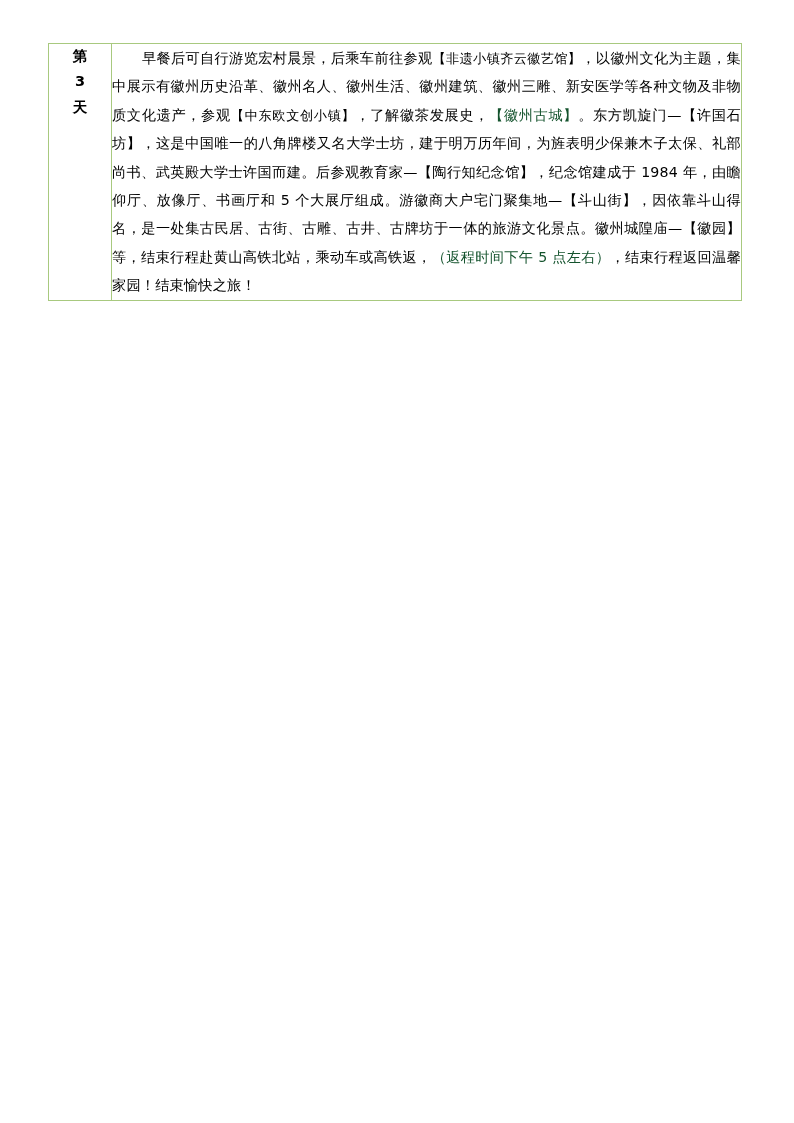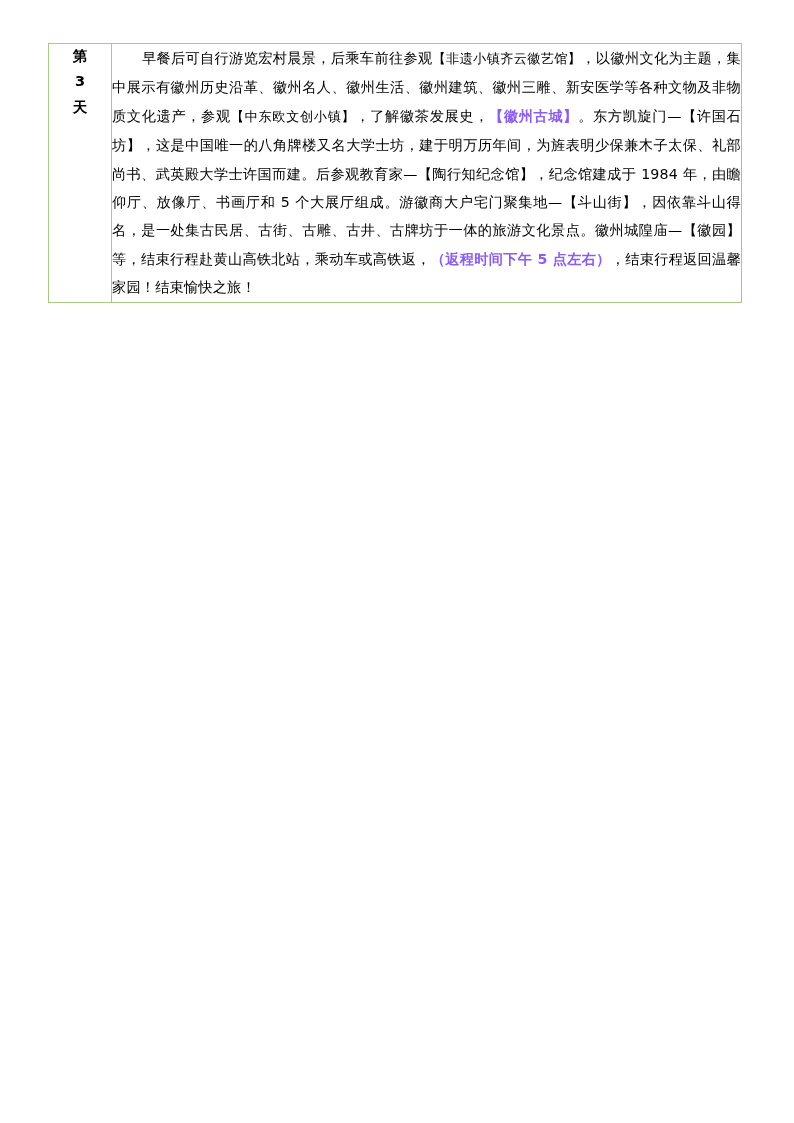--- a/index.html
+++ b/index.html
@@ -58,26 +58,24 @@
     text-justify: inter-ideograph;
     letter-spacing: 0.2px;
     margin: 0;
     color: #000000;
   }
   .para .indent {
     display: inline-block;
     width: 2.1em;
   }
   .hl-red {
-    color: #8b5cf6;
-    font-weight: bold;
+    color: #14532d;
   }
   .sm {
     font-size: 13.2px;
-    font-family: Liberation Mono, monospace;
   }
 </style>
 </head>
 <body>
 
 <div class="page">
   <table class="itinerary-table">
     <tbody>
         <tr>
       <td class="day-cell">

